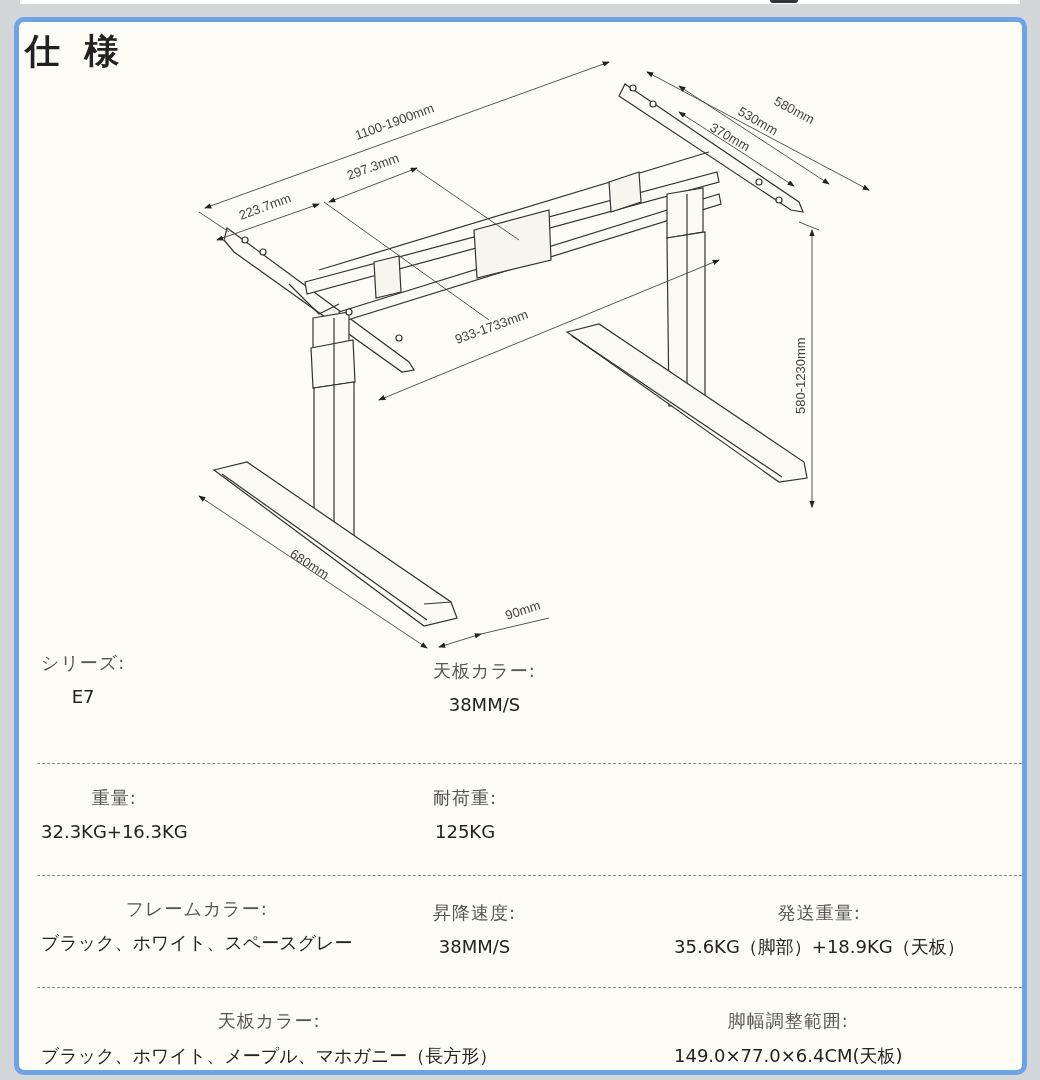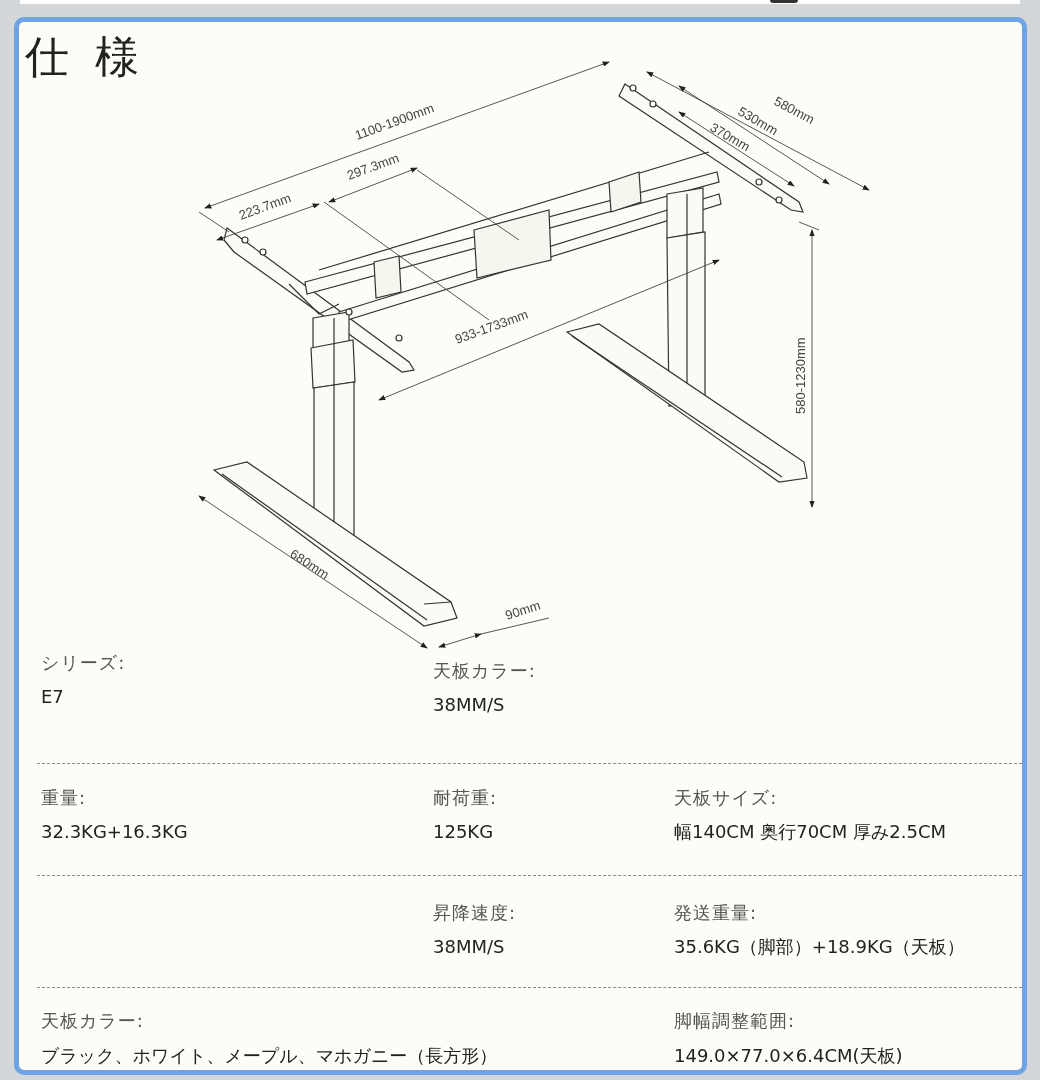--- a/index.html
+++ b/index.html
@@ -5,27 +5,27 @@
   * { box-sizing: border-box; margin: 0; padding: 0; }
   html, body { width: 1040px; height: 1080px; overflow: hidden; background: #d4d7da; }
   body { position: relative; font-family: "DejaVu Sans", "Liberation Sans", sans-serif; color: #2a2a2a; }
   .top-strip { position: absolute; left: 20px; top: 0; width: 1000px; height: 4px; background: #ffffff; }
   .top-blob { position: absolute; left: 770px; top: 0; width: 28px; height: 3px; background: #333; border-radius: 0 0 14px 14px; }
   .card {
     position: absolute; left: 14px; top: 17px; width: 1013px; height: 1058px;
     background: #fdfcf6; border: 5px solid #6ea3e6; border-radius: 10px; overflow: hidden;
   }
   .title {
-    position: absolute; left: 6px; top: 6px; font-size: 44px; font-weight: normal; color: #222;
+    position: absolute; left: 6px; top: 6px; font-size: 35px; font-weight: bold; color: #222;
     letter-spacing: 6px; font-family: "DejaVu Sans", sans-serif;
   }
   svg.diagram { position: absolute; left: 0; top: 0; width: 1003px; height: 640px; }
   .dimtxt { font-family: "Liberation Sans Narrow", "Liberation Sans", sans-serif; font-size: 13px; fill: #444; }
   .specs { position: absolute; left: 18px; top: 630px; width: 985px; }
-  .row { position: relative; height: 112px; border-bottom: 1.5px dashed #8a8a8a; }
+  .row { position: relative; height: 112px; border-bottom: 1.5px dashed #8a8a8a; text-align: center; }
   .row.last { border-bottom: none; height: 110px; }
   .cell { position: absolute; top: 0; }
   .c1 { left: 4px; } .c2 { left: 396px; } .c3 { left: 637px; }
   .label { font-size: 18px; color: #555; letter-spacing: 1px; line-height: 22px; }
   .value { font-size: 18px; color: #222; font-weight: normal; line-height: 22px; margin-top: 12px; white-space: nowrap; }
   .value.plain { font-weight: normal; }
   .multiline .value { margin-top: 12px; }
   .multiline .value span { display: block; line-height: 24px; }
 </style>
 </head>
@@ -134,27 +134,27 @@
 
     <div class="row">
       <div class="cell c1" style="top:23px">
         <div class="label">重量:</div>
         <div class="value">32.3KG+16.3KG</div>
       </div>
       <div class="cell c2" style="top:23px">
         <div class="label">耐荷重:</div>
         <div class="value">125KG</div>
       </div>
-      <div class="cell c3" style="top:23px">
-        <div class="label">天板サイズ:</div>
-        <div class="value">幅140CM 奥行70CM 厚み2.5CM</div>
-      </div>
     </div>
 
     <div class="row">
+      <div class="cell c1" style="top:22px">
+        <div class="label">フレームカラー:</div>
+        <div class="value">ブラック、ホワイト、スペースグレー</div>
+      </div>
       <div class="cell c2" style="top:26px">
         <div class="label">昇降速度:</div>
         <div class="value">38MM/S</div>
       </div>
       <div class="cell c3" style="top:26px">
         <div class="label">発送重量:</div>
         <div class="value">35.6KG（脚部）+18.9KG（天板）</div>
       </div>
     </div>
 

